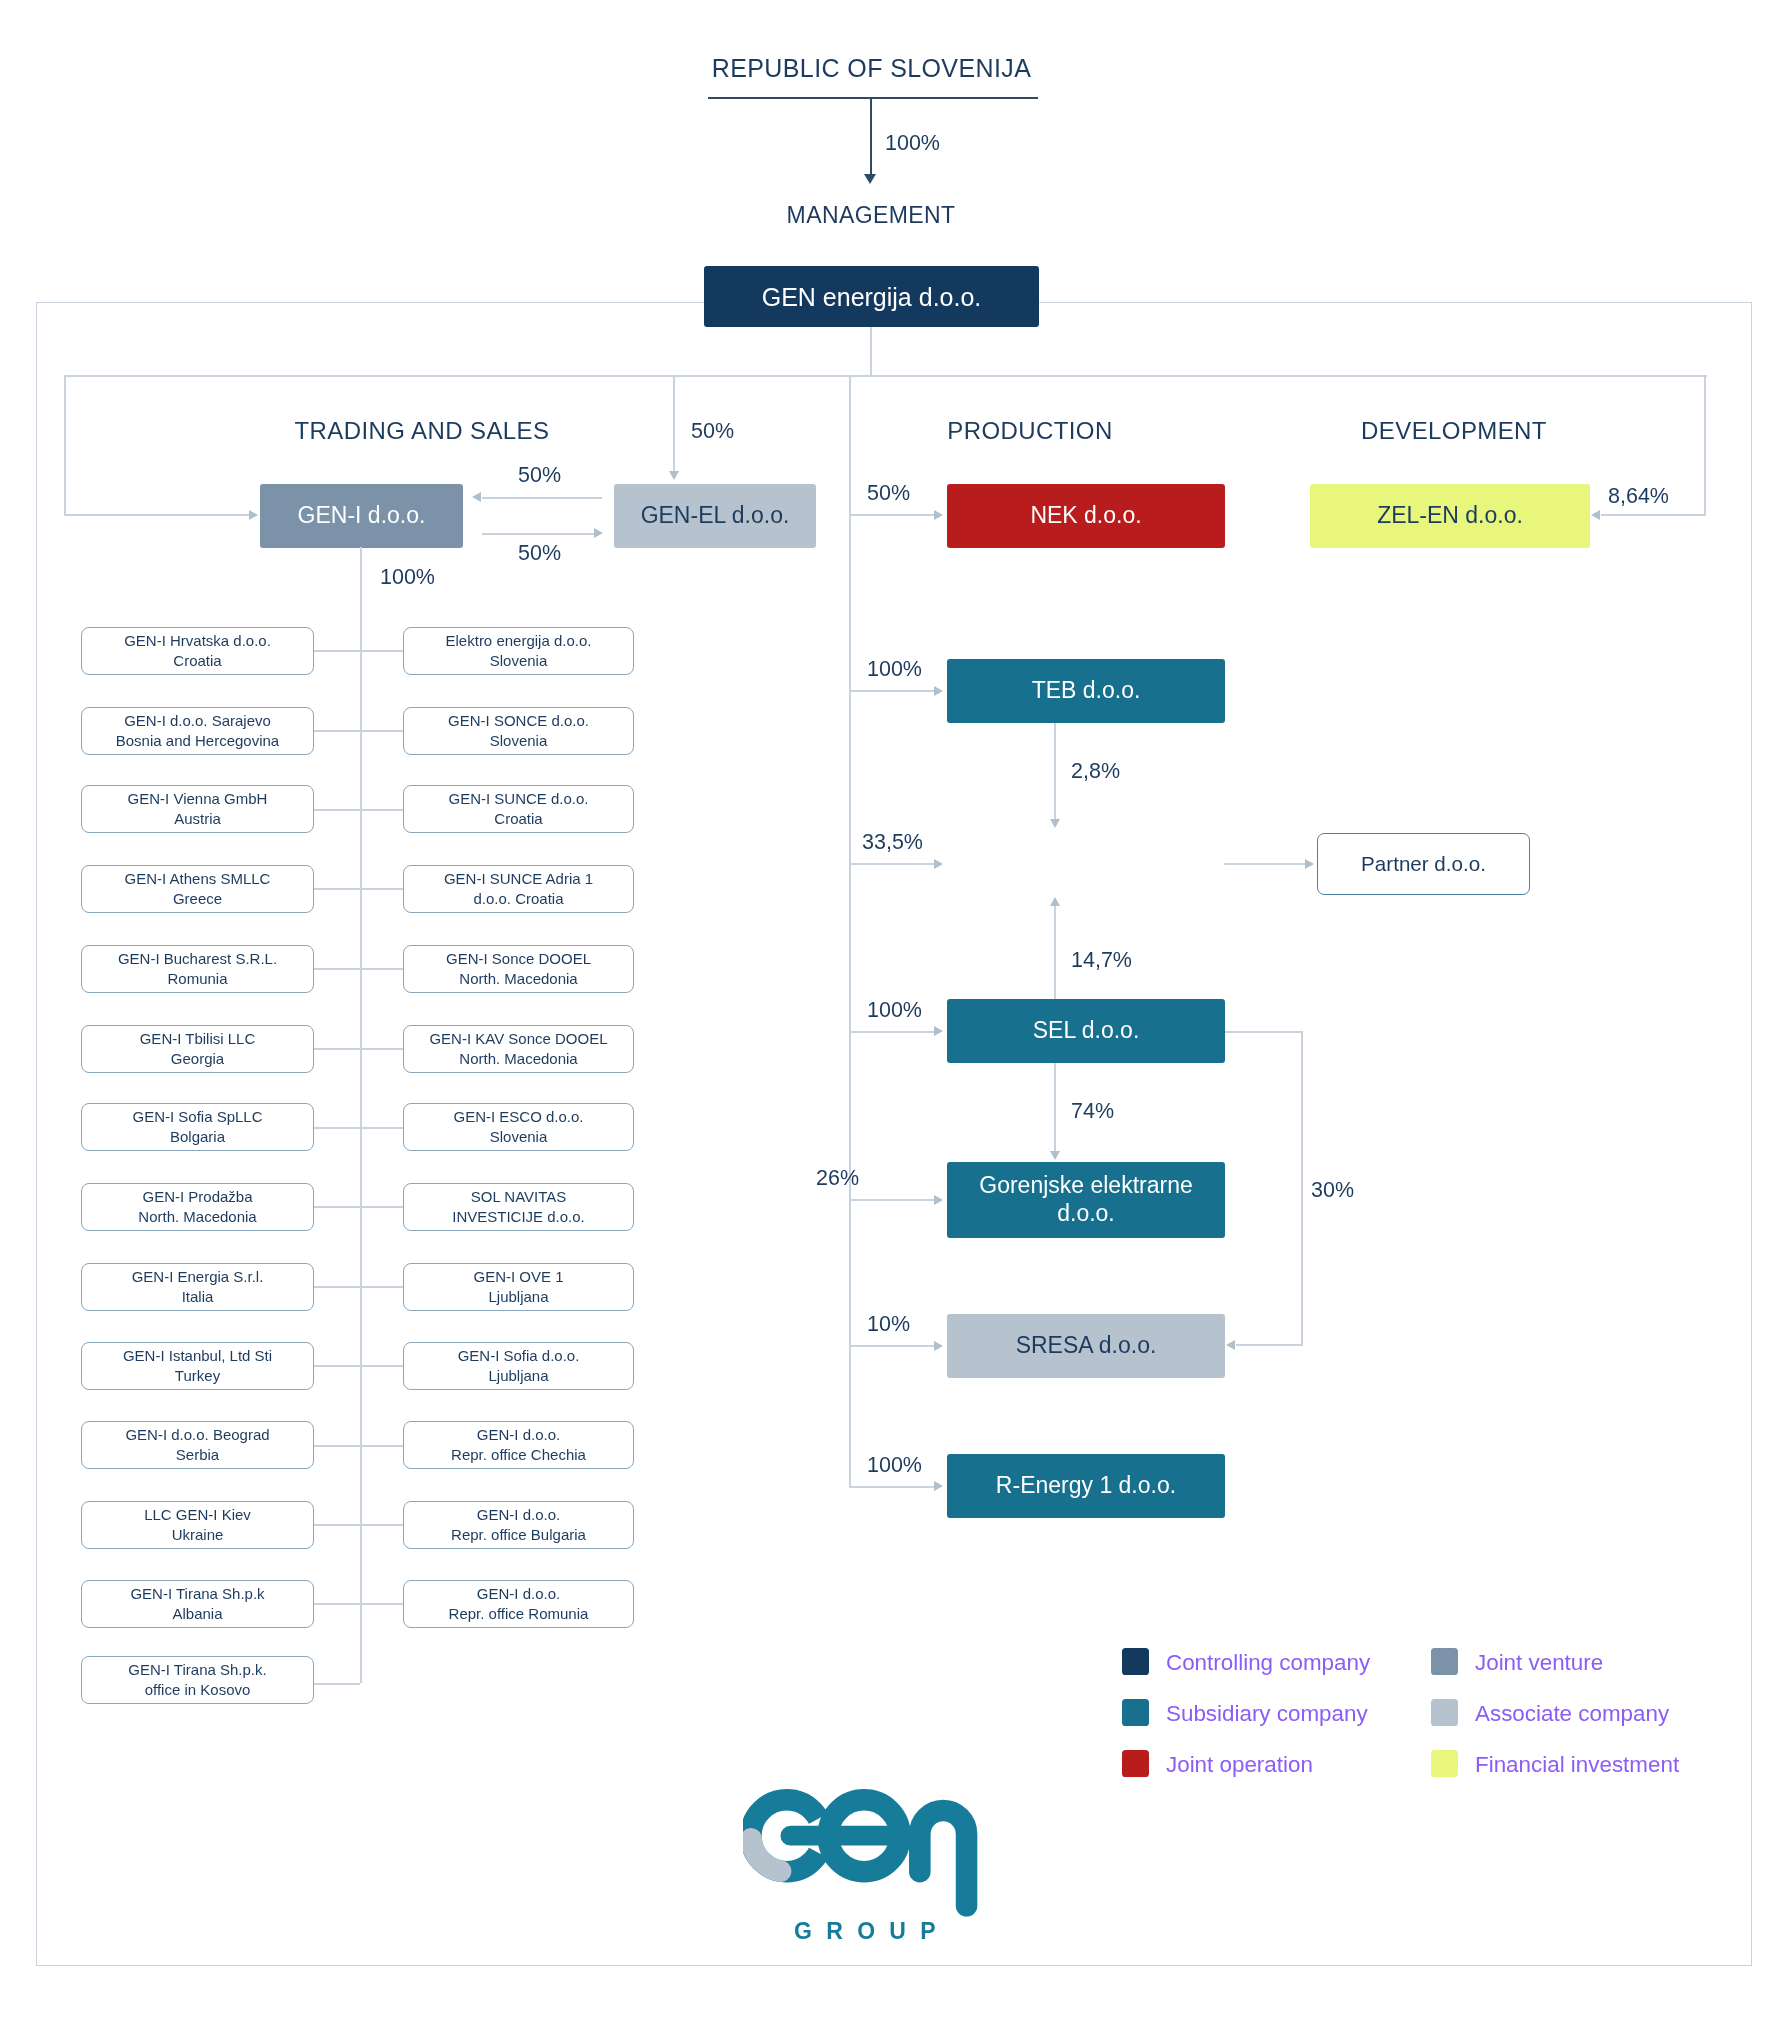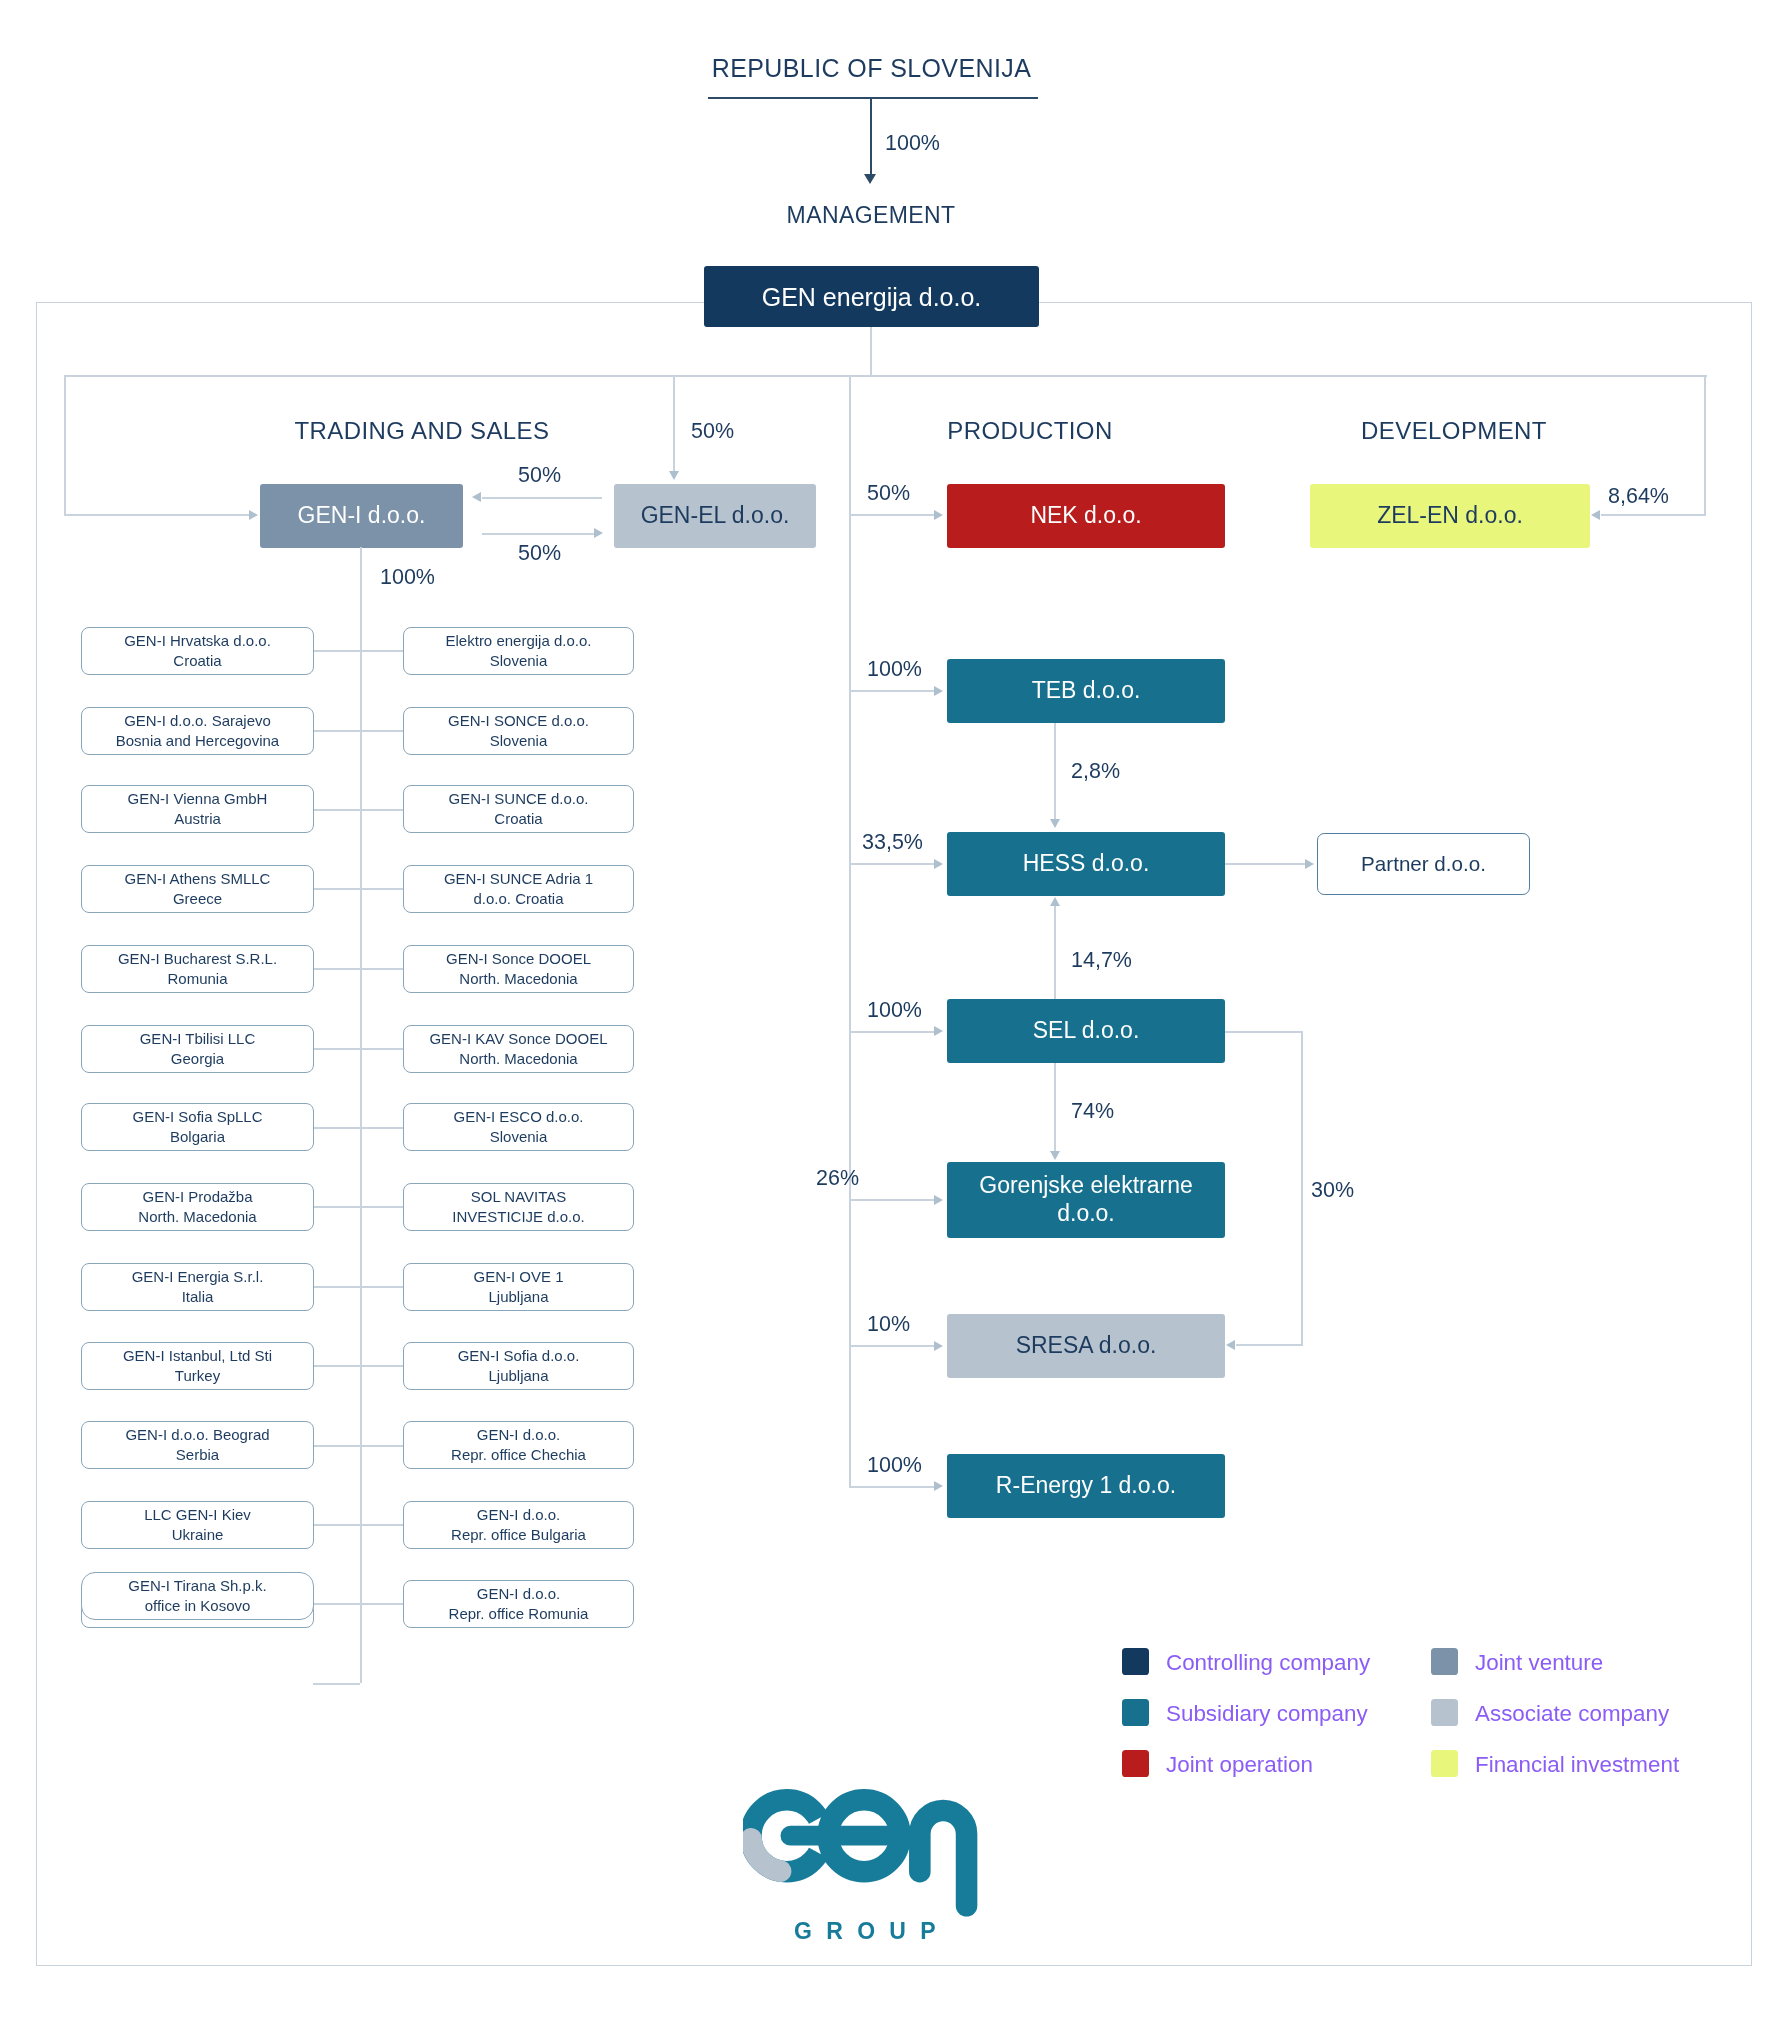--- a/index.html
+++ b/index.html
@@ -139,21 +139,20 @@
 
   <div class="h" style="left:1224px;top:863px;width:82px;"></div>
   <div class="ar r" style="left:1305px;top:859px;"></div>
 
   <div class="node jv" style="left:260px;top:484px;width:203px;height:64px;">GEN-I d.o.o.</div>
   <div class="node asc" style="left:614px;top:484px;width:202px;height:64px;">GEN-EL d.o.o.</div>
   <div class="node jo" style="left:947px;top:484px;width:278px;height:64px;">NEK d.o.o.</div>
   <div class="node fin" style="left:1310px;top:484px;width:280px;height:64px;">ZEL-EN d.o.o.</div>
 
   <div class="node sub" style="left:947px;top:659px;width:278px;height:64px;">TEB d.o.o.</div>
-  <div class="node sub" style="left:947px;top:832px;width:278px;height:64px;">HESS d.o.o.</div>
   <div class="node plain" style="left:1317px;top:833px;width:213px;height:62px;">Partner d.o.o.</div>
   <div class="node sub" style="left:947px;top:999px;width:278px;height:64px;">SEL d.o.o.</div>
   <div class="node sub" style="left:947px;top:1162px;width:278px;height:76px;">Gorenjske elektrarne d.o.o.</div>
   <div class="node asc" style="left:947px;top:1314px;width:278px;height:64px;">SRESA d.o.o.</div>
   <div class="node sub" style="left:947px;top:1454px;width:278px;height:64px;">R-Energy 1 d.o.o.</div>
 
   <div class="v" style="left:360px;top:547px;height:1136px;"></div>
   <div class="pct" style="left:380px;top:565px;">100%</div>
 
   <div class="h" style="left:313px;top:650px;width:47px;"></div>
@@ -230,21 +229,21 @@
     <div>Serbia</div>
   </div>
   <div class="sb" style="left:81px;top:1501px;width:233px;height:48px;">
     <div>LLC GEN-I Kiev</div>
     <div>Ukraine</div>
   </div>
   <div class="sb" style="left:81px;top:1580px;width:233px;height:48px;">
     <div>GEN-I Tirana Sh.p.k</div>
     <div>Albania</div>
   </div>
-  <div class="sb" style="left:81px;top:1572px;width:233px;height:48px;border-radius:14px;">
+  <div class="sb" style="left:81px;top:1656px;width:233px;height:48px;">
     <div>GEN-I Tirana Sh.p.k.</div>
     <div>office in Kosovo</div>
   </div>
 
   <div class="sb" style="left:403px;top:627px;width:231px;height:48px;">
     <div>Elektro energija d.o.o.</div>
     <div>Slovenia</div>
   </div>
   <div class="sb" style="left:403px;top:707px;width:231px;height:48px;">
     <div>GEN-I SONCE d.o.o.</div>

